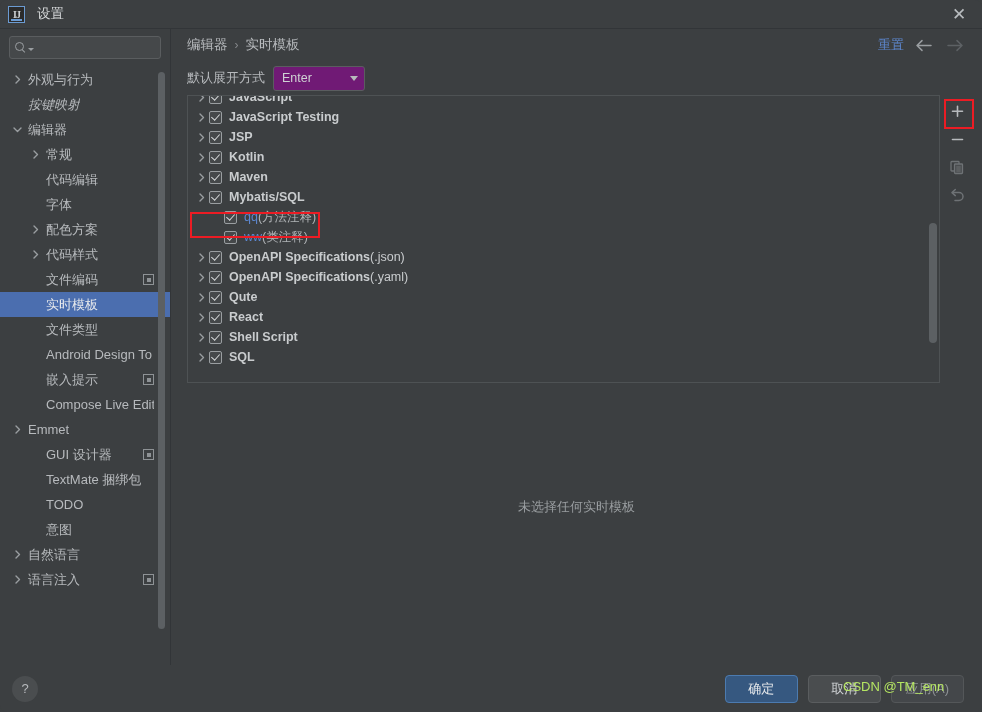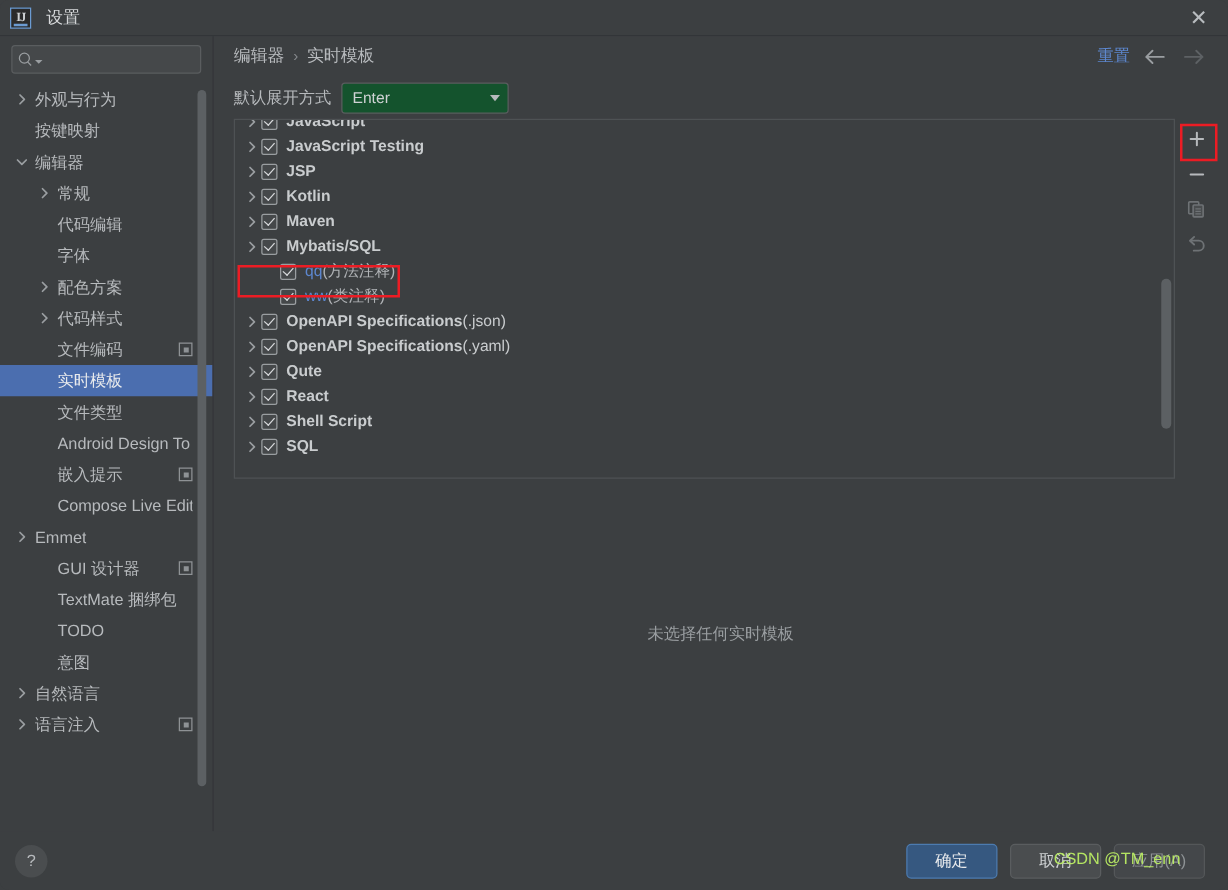--- a/index.html
+++ b/index.html
@@ -165,22 +165,22 @@
   }
   .nav-arrow-btn.disabled { color: #5d6164; }
 
   #expand-row {
     height: 34px; flex: 0 0 34px;
     display: flex; align-items: center;
     padding: 0 16px;
   }
   #expand-label { color: #b7babd; font-size: 13px; margin-right: 8px; }
   #expand-select {
-    width: 134px; height: 25px;
-    background: #14532d; border: 1px solid #5a5d5f; border-radius: 3px;
+    width: 92px; height: 25px;
+    background: #701a75; border: 1px solid #5a5d5f; border-radius: 3px;
     display: flex; align-items: center;
     padding: 0 6px 0 8px;
     color: #cfd2d4; font-size: 12.5px;
   }
   #expand-select .sel-caret {
     margin-left: auto;
     width: 0; height: 0;
     border-left: 4.5px solid transparent; border-right: 4.5px solid transparent;
     border-top: 5px solid #b7babd;
   }
@@ -348,21 +348,21 @@
             <div class="nav-row">
               <span class="nav-arrow" style="margin-left: 10px;">
                 <svg width="11" height="11" viewBox="0 0 11 11" fill="none" stroke="currentColor" stroke-width="1.4" stroke-linecap="round" stroke-linejoin="round">
                   <path d="M4 2L7.5 5.5L4 9"></path>
                 </svg>
               </span>
               <span class="nav-label" style="margin-left: 4px;">外观与行为</span>
             </div>
             <div class="nav-row">
               <span class="nav-arrow" style="margin-left: 10px;"></span>
-              <span class="nav-label" style="margin-left: 4px;">按键映射</span>
+              <span class="nav-label" style="margin-left: 4px; font-style: italic;">按键映射</span>
             </div>
             <div class="nav-row">
               <span class="nav-arrow" style="margin-left: 10px;">
                 <svg width="11" height="11" viewBox="0 0 11 11" fill="none" stroke="currentColor" stroke-width="1.4" stroke-linecap="round" stroke-linejoin="round">
                   <path d="M2 4L5.5 7.5L9 4"></path>
                 </svg>
               </span>
               <span class="nav-label" style="margin-left: 4px;">编辑器</span>
             </div>
             <div class="nav-row">

